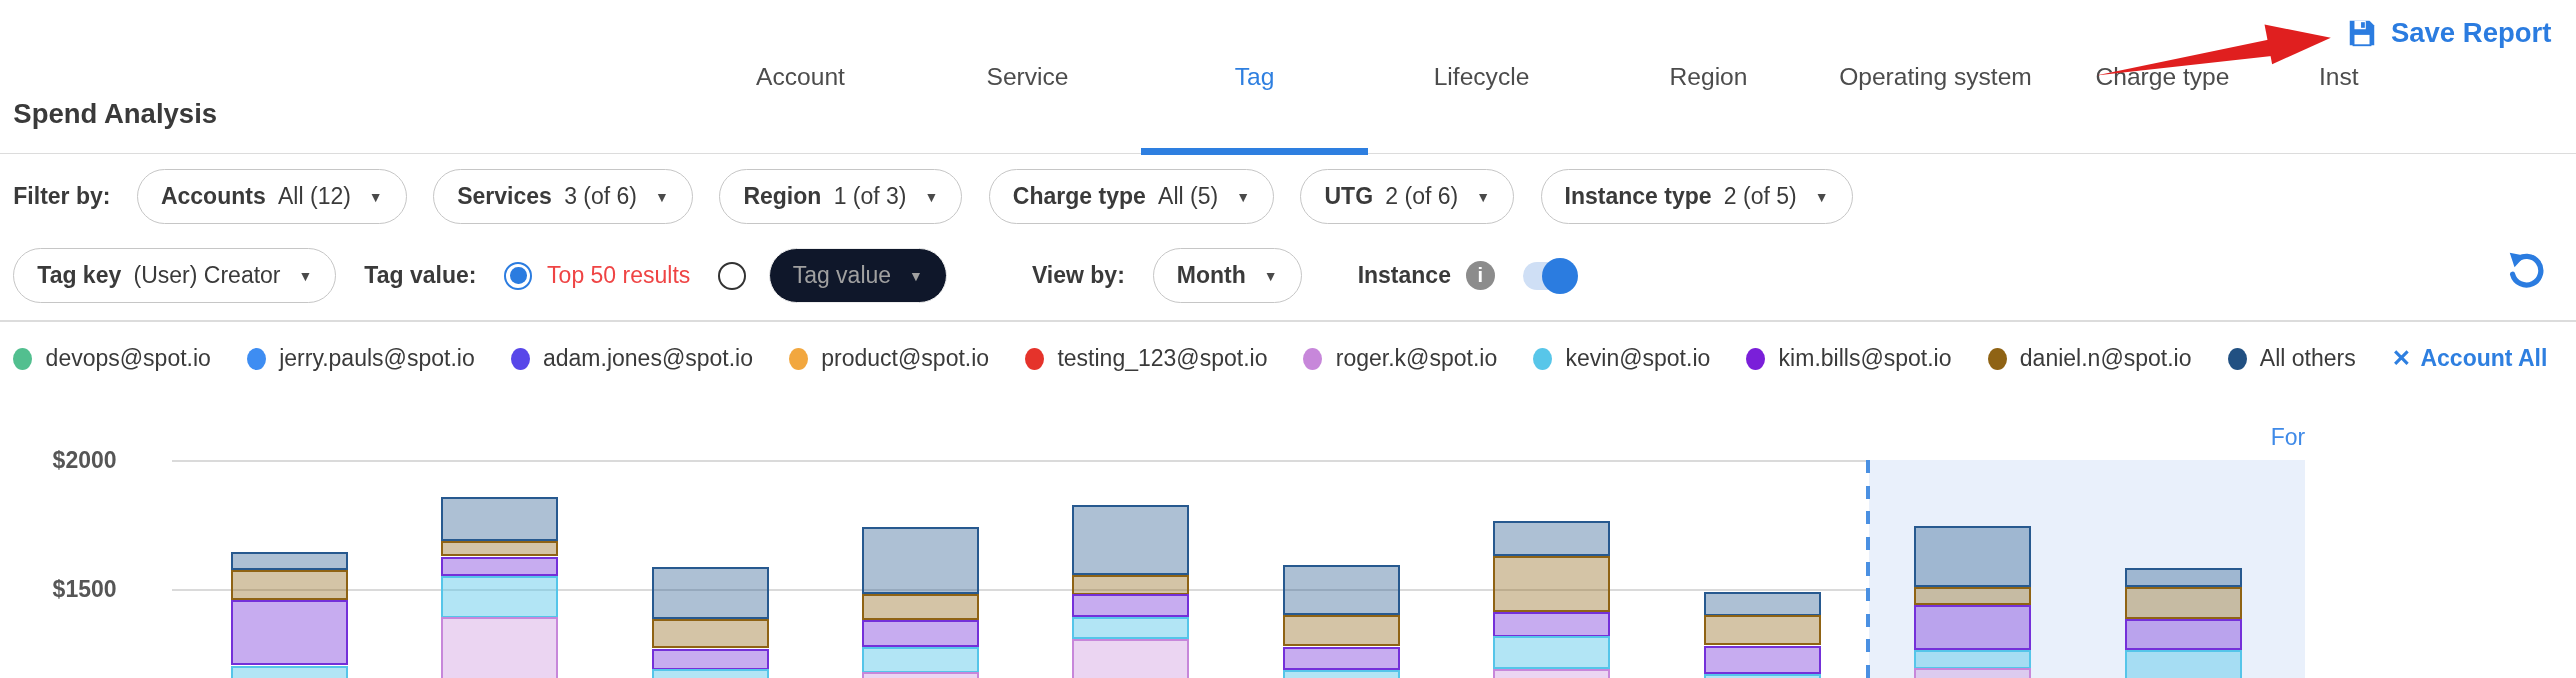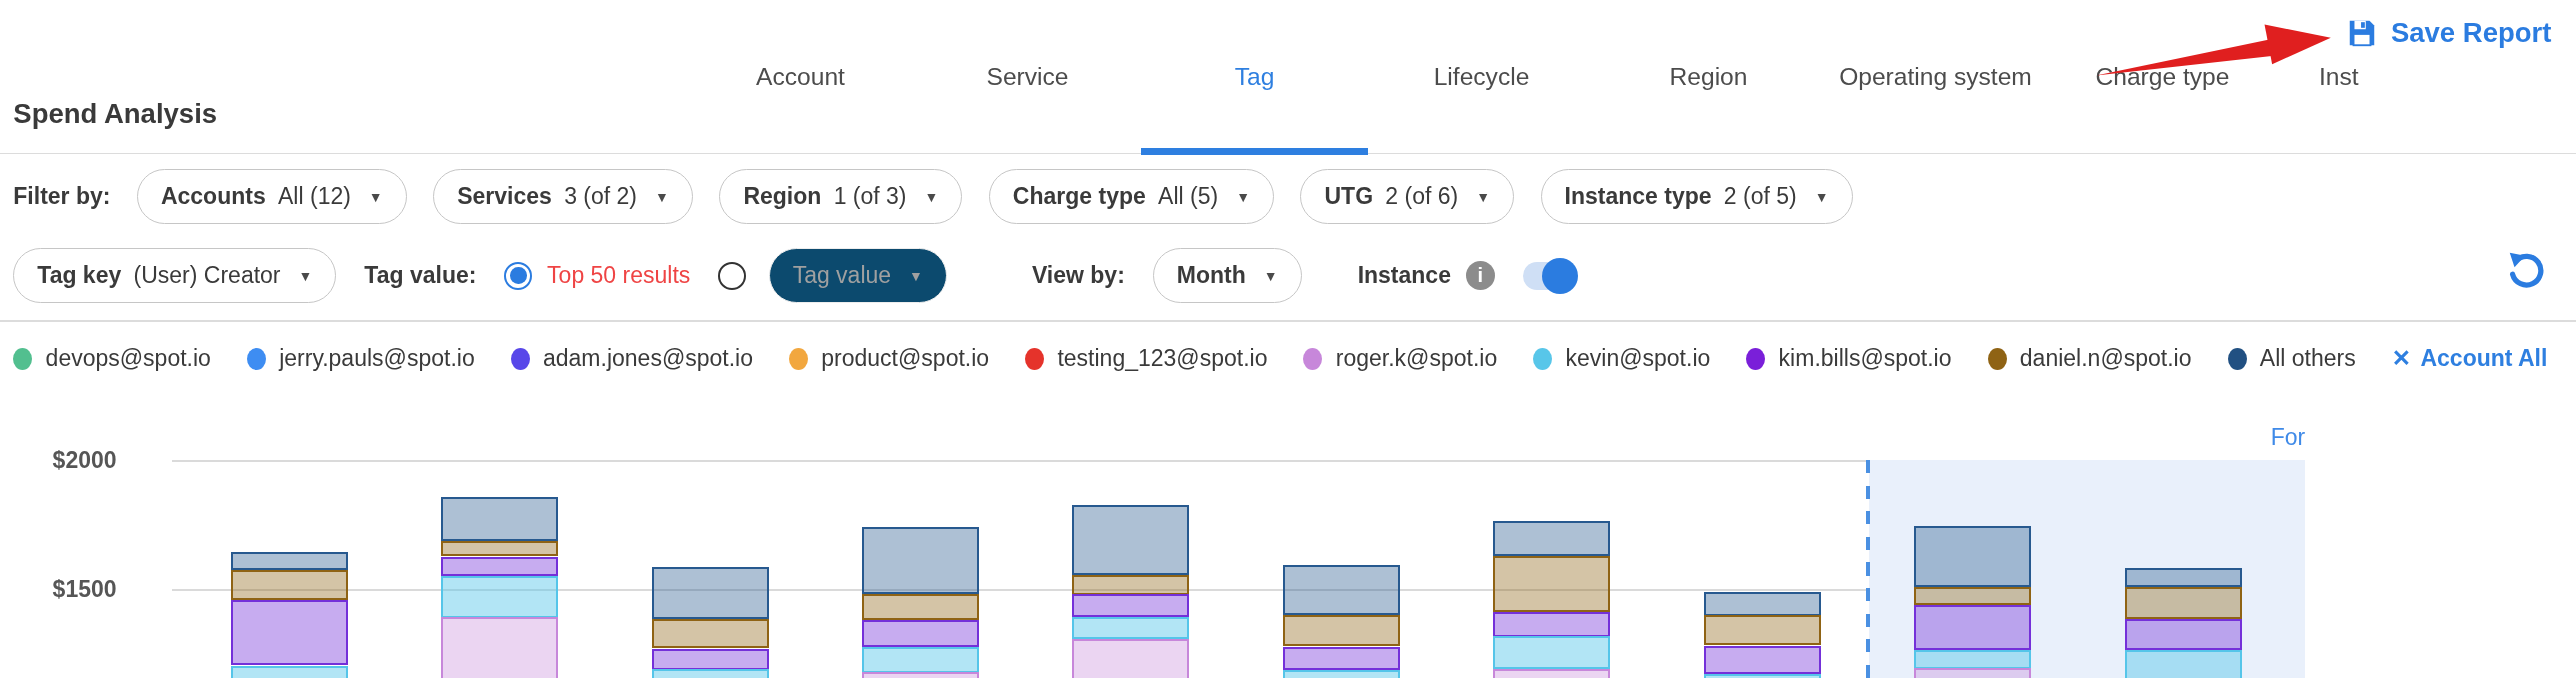--- a/index.html
+++ b/index.html
@@ -17,21 +17,21 @@
   .save-report{position:absolute;right:24.6px;top:17px;display:flex;align-items:center;gap:13.3px;color:#2b7ce0;font-weight:bold;font-size:27.5px;cursor:pointer;}
   .arrow-annot{position:absolute;left:2079px;top:13.3px;width:284px;height:76px;pointer-events:none;}
 
   
   .filter-row1{position:absolute;top:169px;left:13.3px;display:flex;align-items:center;gap:26.5px;}
   .filter-row2{position:absolute;top:248px;left:13.3px;display:flex;align-items:center;gap:28px;}
   .flabel{font-size:23px;font-weight:bold;color:#3a3a3a;white-space:nowrap;}
   .pill{display:flex;align-items:center;gap:12.3px;height:55px;border:1.9px solid #c6c6c6;border-radius:30px;padding:0 23px;background:#fff;font-size:23px;color:#3a3a3a;cursor:pointer;box-sizing:border-box;white-space:nowrap;}
   .pill .plabel{font-weight:bold;}
   .pill .caret{font-size:14px;color:#4a4a4a;margin-left:5.7px;}
-  .pill.disabled{background:#0c4a6e;border-color:#ededed;color:#a0a0a0;}
+  .pill.disabled{background:#0f172a;border-color:#ededed;color:#a0a0a0;}
   .pill.disabled .caret{color:#a0a0a0;}
   .radio{width:28px;height:28px;border-radius:50%;border:2.8px solid #333;box-sizing:border-box;position:relative;cursor:pointer;flex:0 0 auto;}
   .radio.sel{border-color:#2b7ce0;}
   .radio.sel::after{content:'';position:absolute;inset:3.8px;border-radius:50%;background:#2b7ce0;}
   .radio-label{font-size:23px;color:#ef4444;margin-left:-13.3px;}
   .toggle{position:relative;width:53px;height:28px;border-radius:15px;background:#cfdff5;cursor:pointer;flex:0 0 auto;}
   .toggle .knob{position:absolute;right:-1.9px;top:-3.8px;width:36px;height:36px;border-radius:50%;background:#2b7ce0;}
   .info-icon{width:29px;height:29px;border-radius:50%;background:#8c8c8c;color:#fff;display:flex;align-items:center;justify-content:center;font-size:20px;font-weight:bold;margin-left:-13.3px;}
   .reset-btn{position:absolute;right:28px;top:248px;width:44px;height:44px;cursor:pointer;}
   .divider2{position:absolute;top:320px;left:0;width:2576px;height:1.9px;background:#dcdcdc;}
@@ -105,21 +105,21 @@
 
   <div class="filter-row1">
     <span class="flabel">Filter by:</span>
     <div class="pill">
       <span class="plabel">Accounts</span>
       <span>All (12)</span>
       <span class="caret">▼</span>
     </div>
     <div class="pill">
       <span class="plabel">Services</span>
-      <span>3 (of 2)</span>
+      <span>3 (of 6)</span>
       <span class="caret">▼</span>
     </div>
     <div class="pill">
       <span class="plabel">Region</span>
       <span>1 (of 3)</span>
       <span class="caret">▼</span>
     </div>
     <div class="pill">
       <span class="plabel">Charge type</span>
       <span>All (5)</span>

